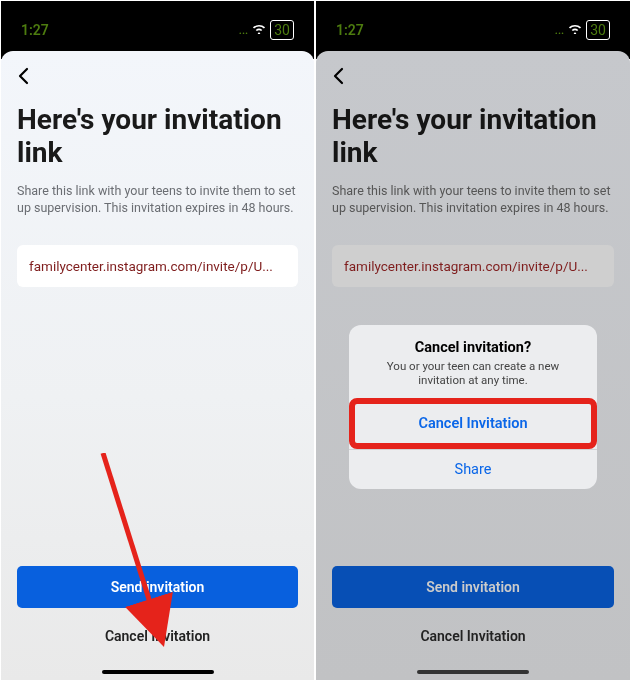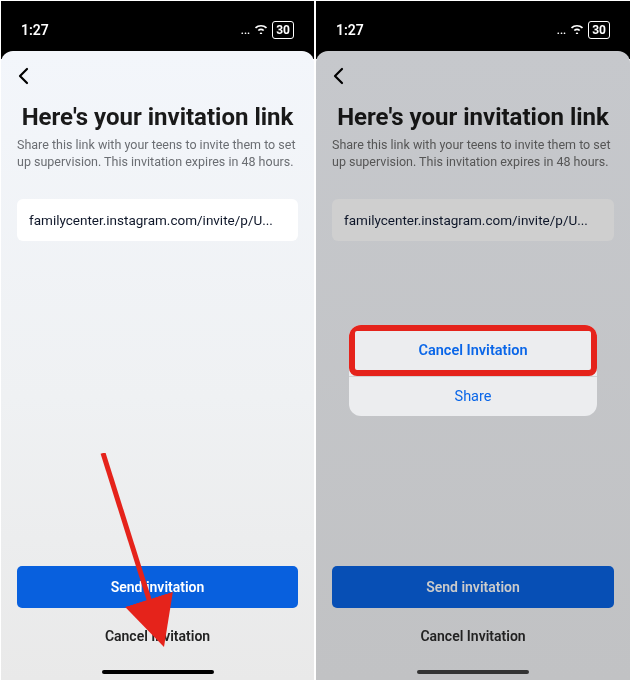--- a/index.html
+++ b/index.html
@@ -18,36 +18,36 @@
       border: 1px solid #fff;
     }
     .phone.right { width: 316px; }
     .status-bar {
       height: 58px;
       background: #000;
       display: flex;
       justify-content: space-between;
       align-items: center;
       padding: 0 20px;
-      color: #ffffff;
+      color: #4d7c0f;
       font-size: 14px;
       font-weight: 600;
     }
     .status-right {
       display: flex;
       align-items: center;
       gap: 4px;
       font-size: 11px;
     }
     .battery-box {
       border: 1px solid #fff;
       border-radius: 3px;
       padding: 1px 3px;
-      font-size: 12px;
-      font-weight: 700;
+      font-size: 14px;
+      font-weight: 400;
     }
     .sheet-tab {
       height: 8px;
       background: #444;
       margin: 0 4px;
       border-radius: 6px 6px 0 0;
     }
     .content {
       position: absolute;
       top: 50px;
@@ -62,40 +62,39 @@
       background: linear-gradient(180deg, #c6c8cc 0%, #c1c2c4 100%);
     }
     .back-chevron {
       font-size: 22px;
       color: #000;
       margin-bottom: 14px;
       line-height: 1;
       width: 20px;
     }
     .title {
-      font-size: 24px;
+      font-size: 28px;
       font-weight: 700;
       color: #1a1a1a;
-      margin-bottom: 6px;
-      text-align: center;
+      margin-bottom: 14px;
     }
     .dimmed .title { color: #151515; }
     .subtitle {
       font-size: 12.5px;
       color: #6b6e73;
       line-height: 1.35;
       margin-bottom: 28px;
     }
     .dimmed .subtitle { color: #565656; }
     .link-box {
       background: #fff;
       border-radius: 6px;
       padding: 13px 12px;
       font-size: 13.5px;
-      color: #0f172a;
+      color: #7f1d1d;
       white-space: nowrap;
       overflow: hidden;
     }
     .dimmed .link-box { background: #cfcfcf; }
     .spacer { flex: 1; }
     .primary-btn {
       background: #0860de;
       color: #fff;
       text-align: center;
       font-size: 14px;
@@ -231,17 +230,21 @@
     </div>
     <div class="title">Here's your invitation link</div>
     <div class="subtitle">Share this link with your teens to invite them to set up supervision. This invitation expires in 48 hours.</div>
     <div class="link-box">familycenter.instagram.com/invite/p/U...</div>
     <div class="spacer"></div>
     <div class="primary-btn">Send invitation</div>
     <div class="secondary-btn">Cancel Invitation</div>
     <div class="home-indicator"></div>
 
     <div class="popup">
+      <div class="popup-head">
+        <div class="popup-title">Cancel invitation?</div>
+        <div class="popup-sub">You or your teen can create a new invitation at any time.</div>
+      </div>
       <div class="popup-action highlight-frame">Cancel Invitation</div>
       <div class="popup-action normal">Share</div>
     </div>
   </div>
 </div>
 
 </body></html>

